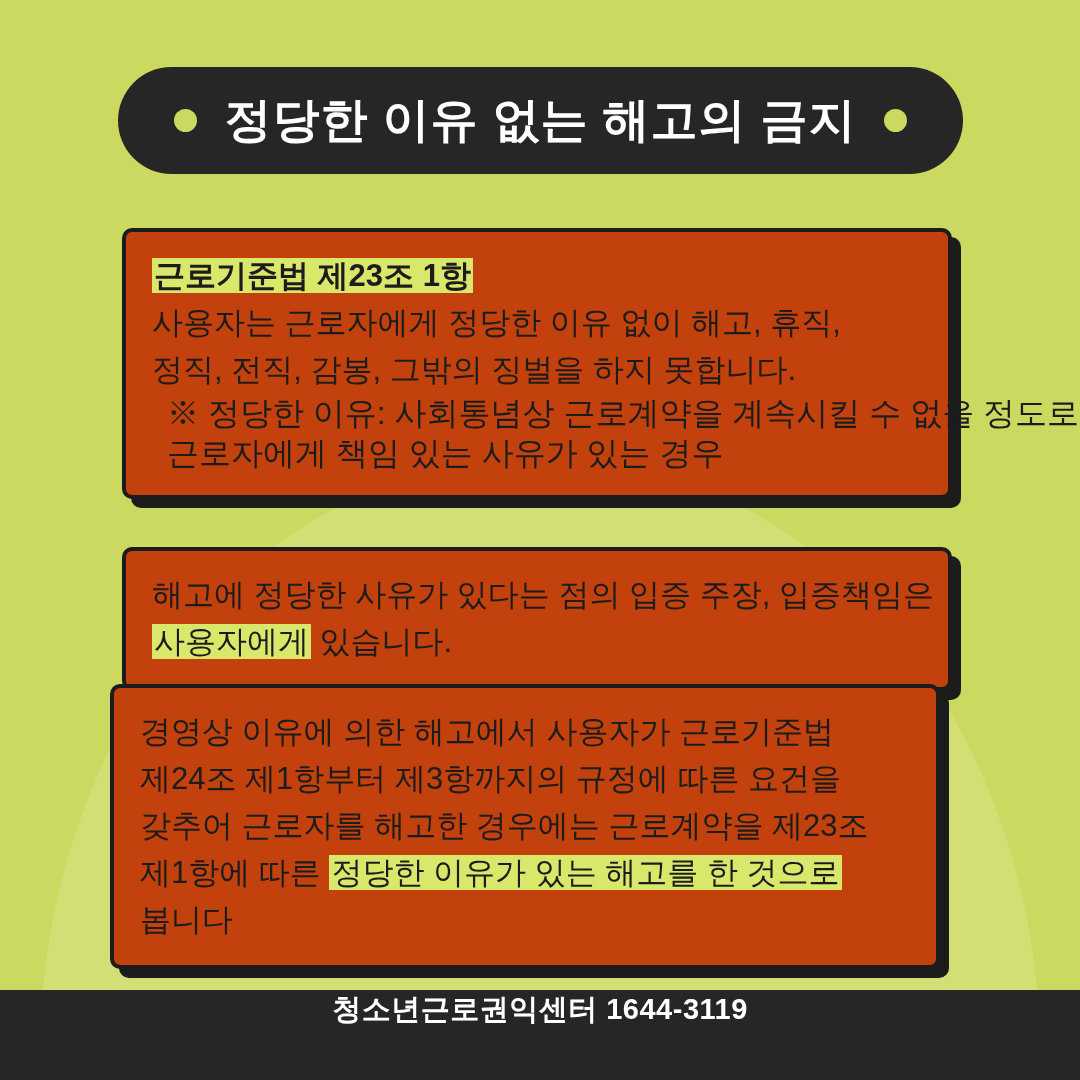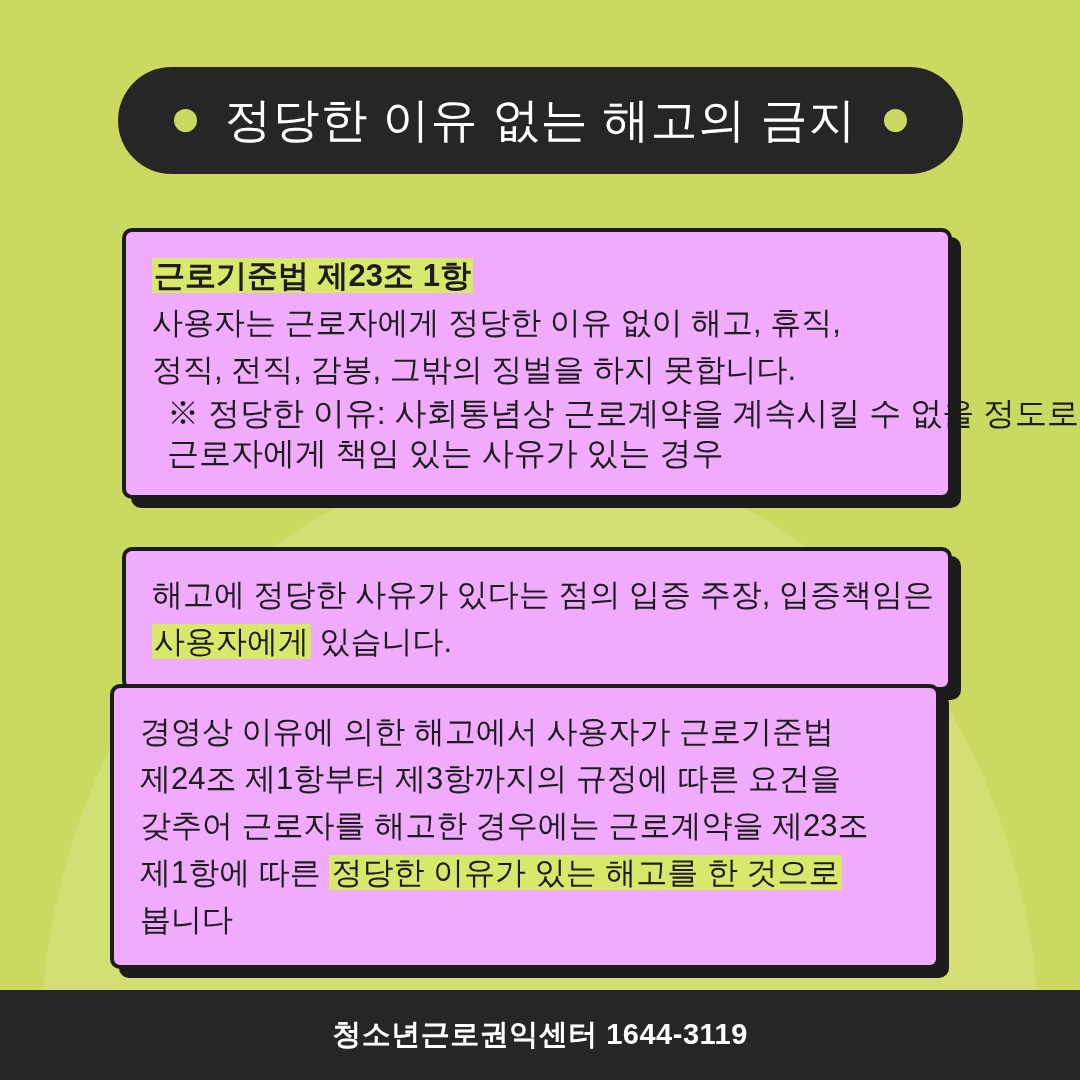--- a/index.html
+++ b/index.html
@@ -52,29 +52,29 @@
     height: 23px;
     border-radius: 50%;
     background: #ccd960;
     position: absolute;
   }
   .title-dot.left { left: 56px; }
   .title-dot.right { right: 56px; }
   .title-text {
     color: #ffffff;
     font-size: 47px;
-    font-weight: normal;
+    font-weight: bold;
     letter-spacing: 1px;
     white-space: nowrap;
   }
 
   
   .card {
     position: absolute;
-    background: #f0abfc;
+    background: #c2410c;
     border: 4px solid #1c1c1c;
     border-radius: 10px;
     box-shadow: 9px 9px 0 #1c1c1c;
     box-sizing: border-box;
     padding: 20px 26px 22px 26px;
   }
   .card-1 { left: 122px; top: 228px; width: 830px; }
   .card-2 { left: 122px; top: 547px; width: 830px; }
   .card-3 { left: 110px; top: 684px; width: 830px; }
 
@@ -99,21 +99,21 @@
 
   
   .footer {
     position: absolute;
     left: 0;
     bottom: 0;
     width: 1080px;
     height: 90px;
     background: #262626;
     display: flex;
-    align-items: center;
+    align-items: flex-start;
     justify-content: center;
   }
   .footer-text {
     color: #ffffff;
     font-size: 29px;
     font-weight: bold;
     letter-spacing: 0.5px;
   }
 </style>
 </head>

